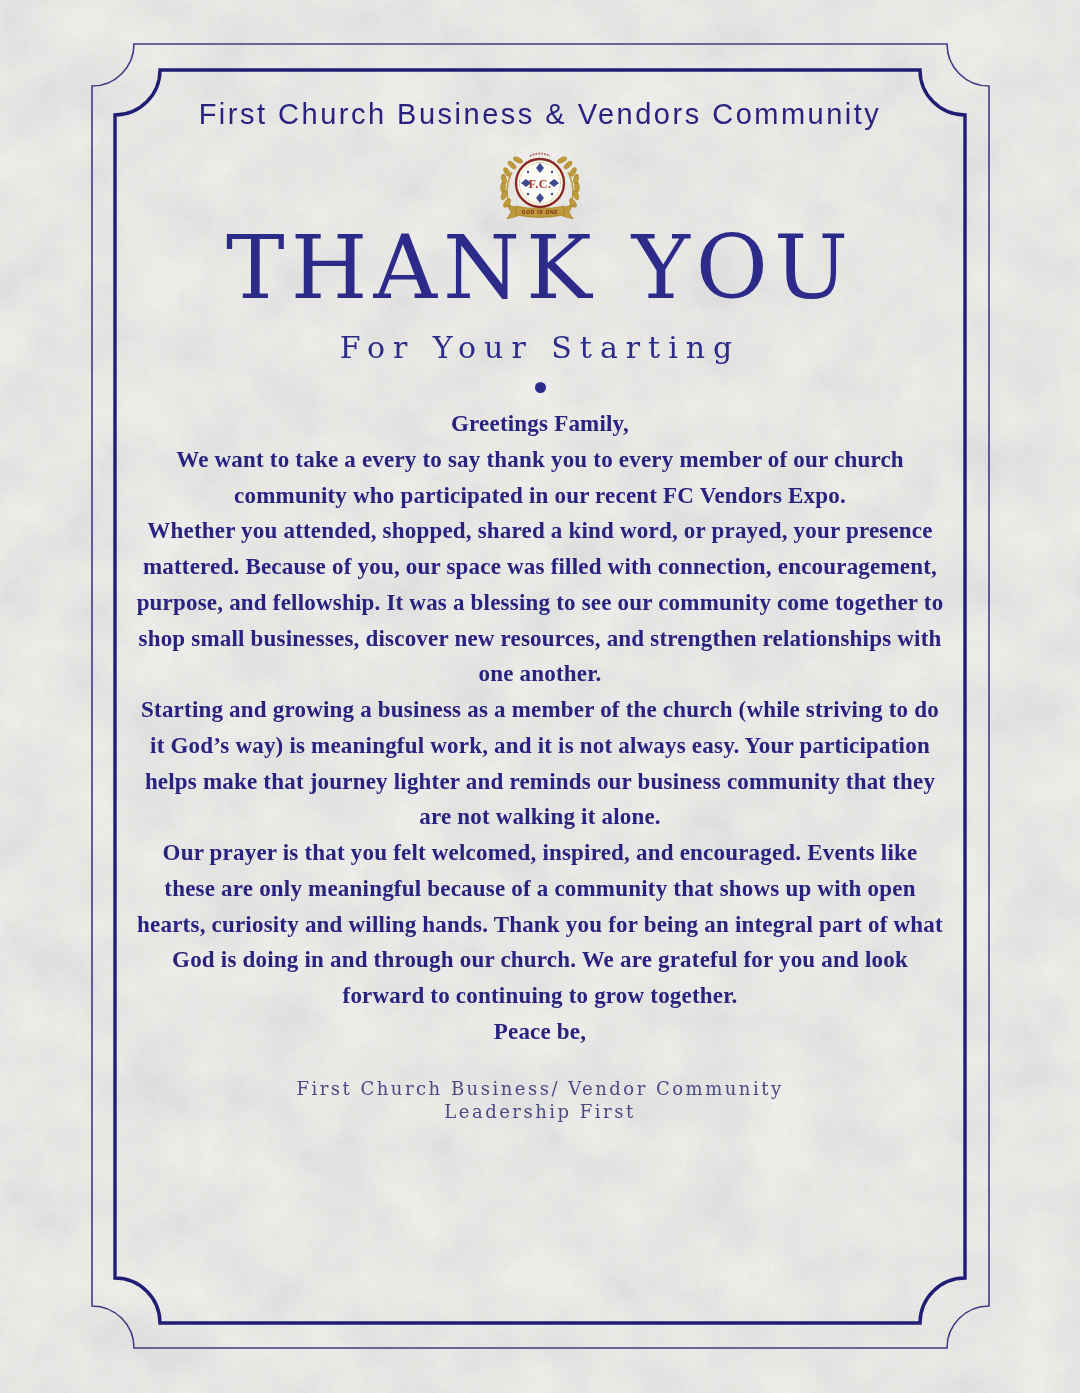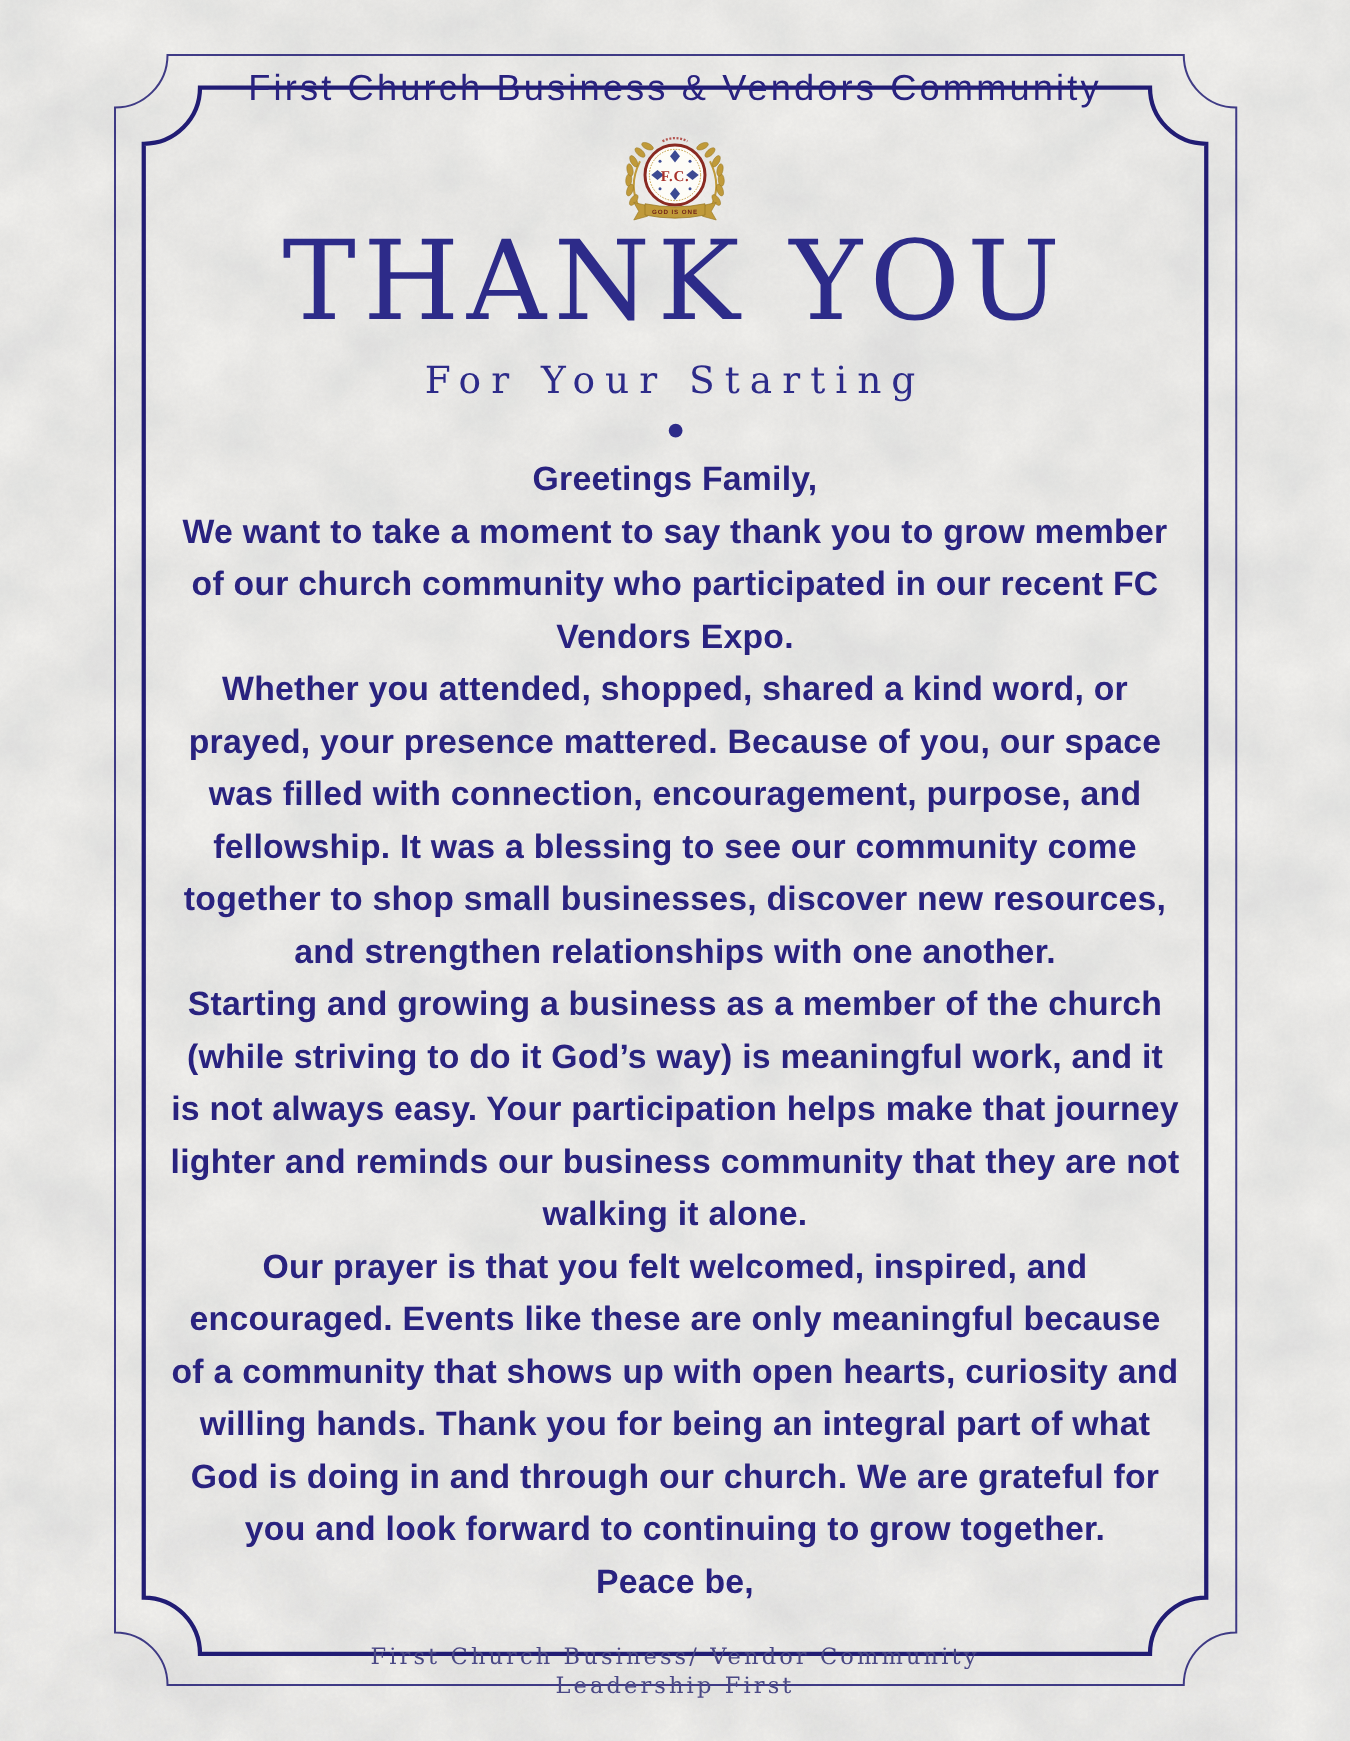--- a/index.html
+++ b/index.html
@@ -20,21 +20,21 @@
     position:relative;
     background:var(--paper);
     font-family:"Liberation Sans", sans-serif;
     overflow:hidden;
   }
   .texture-layer{position:absolute;inset:0;width:1080px;height:1393px;pointer-events:none;}
   .frame-layer{position:absolute;inset:0;width:1080px;height:1393px;pointer-events:none;}
   .card{
     position:absolute;inset:0;
     display:flex;flex-direction:column;align-items:center;
-    padding-top:55px;
+    padding-top:98px;
     text-align:center;
     color:var(--ink);
   }
   .org-title{
     font-size:29px;
     font-weight:400;
     letter-spacing:2.5px;
     color:var(--ink);
   }
   .crest{margin-top:17px;width:100px;height:76px;}
@@ -55,25 +55,26 @@
     color:var(--title-ink);
   }
   .divider-dot{
     margin-top:17px;
     width:11px;height:11px;border-radius:50%;
     background:var(--title-ink);
   }
   .message{
     margin-top:13px;
     max-width:808px;
-    font-size:27px;
+    font-size:23px;
     font-weight:700;
     line-height:1.555;
     letter-spacing:0.2px;
     color:var(--ink);
+    font-family:Liberation Serif, serif;
   }
   .message p{margin:0;}
   .signature{
     margin-top:27px;
     font-family:"DejaVu Serif", serif;
     font-size:18px;
     line-height:1.3;
     letter-spacing:2.5px;
     color:var(--sig-ink);
   }
@@ -150,21 +151,21 @@
   </svg>
 
   <div class="main-title">THANK YOU</div>
 
   <div class="subtitle">For Your Starting</div>
 
   <div class="divider-dot"></div>
 
   <div class="message">
     <p>Greetings Family,</p>
-    <p>We want to take a moment to say thank you to grow member of our church community who participated in our recent FC Vendors Expo.</p>
+    <p>We want to take a every to say thank you to every member of our church community who participated in our recent FC Vendors Expo.</p>
     <p>Whether you attended, shopped, shared a kind word, or prayed, your presence mattered. Because of you, our space was filled with connection, encouragement, purpose, and fellowship. It was a blessing to see our community come together to shop small businesses, discover new resources, and strengthen relationships with one another.</p>
     <p>Starting and growing a business as a member of the church (while striving to do it God’s way) is meaningful work, and it is not always easy. Your participation helps make that journey lighter and reminds our business community that they are not walking it alone.</p>
     <p>Our prayer is that you felt welcomed, inspired, and encouraged. Events like these are only meaningful because of a community that shows up with open hearts, curiosity and willing hands. Thank you for being an integral part of what God is doing in and through our church. We are grateful for you and look forward to continuing to grow together.</p>
     <p>Peace be,</p>
   </div>
 
   <div class="signature">
     <div>First Church Business/ Vendor Community</div>
     <div>Leadership First</div>
   </div>

